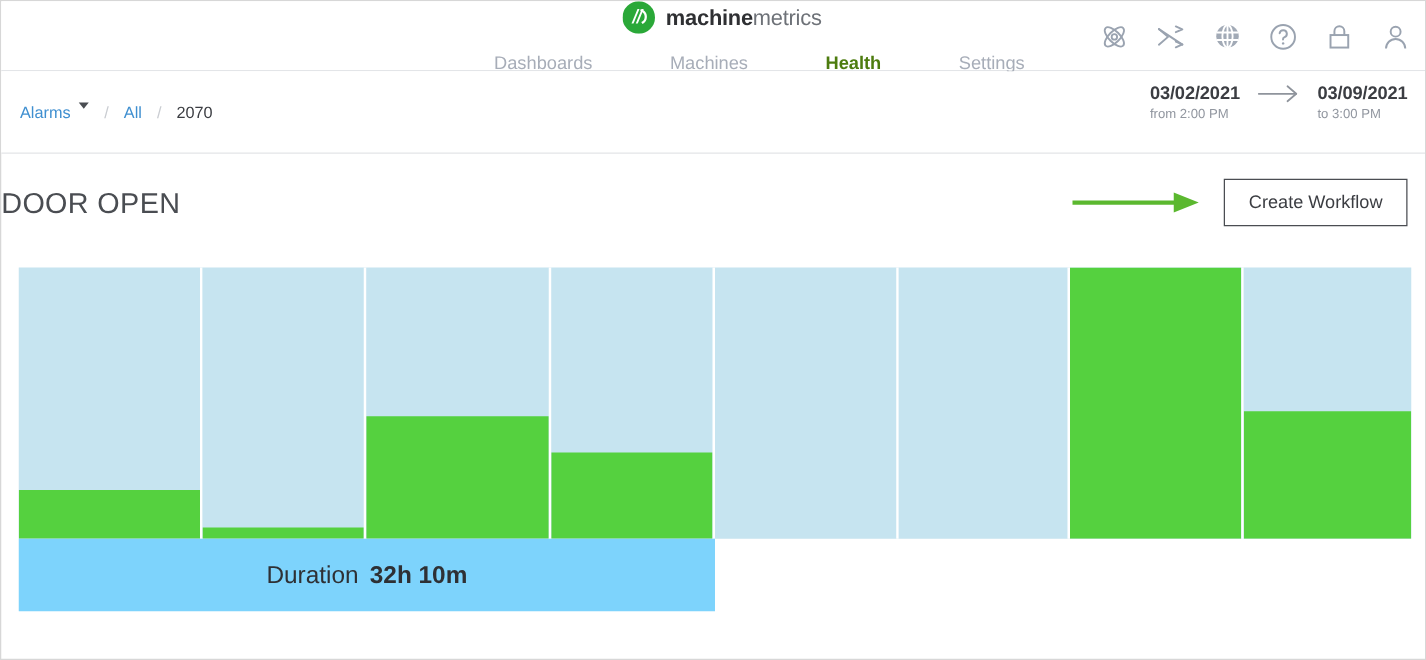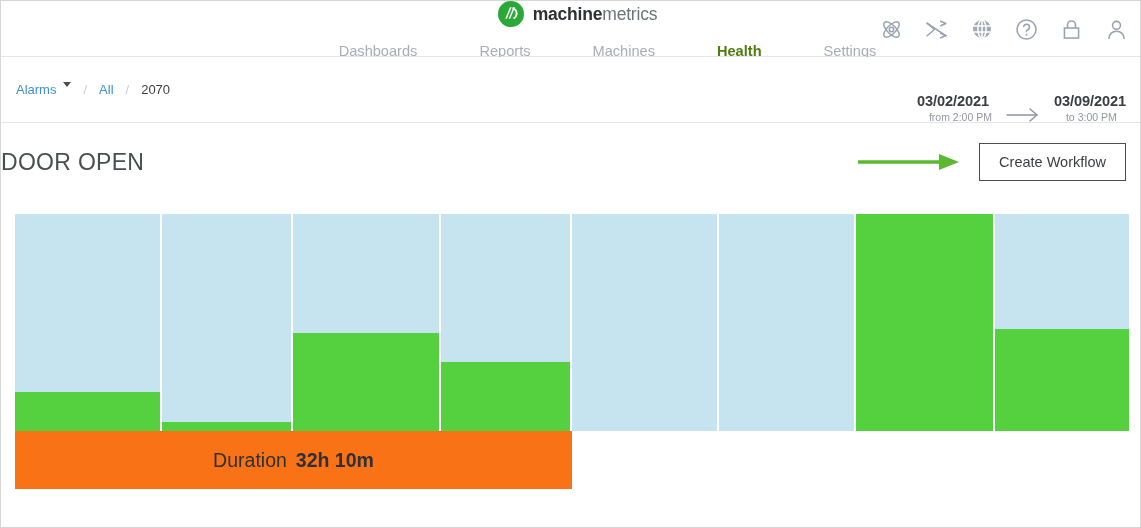--- a/index.html
+++ b/index.html
@@ -95,26 +95,26 @@
     border-left: 4.5px solid transparent;
     border-right: 4.5px solid transparent;
     border-top: 5.5px solid #4a4d52;
     cursor: pointer;
   }
   .crumb-sep { color: #c9ccd1; margin: 0 12px; }
   .crumb-current { color: #3b3d42; }
 
   .daterange {
     position: absolute;
-    right: 14px; top: 0; height: 66px;
-    display: flex; align-items: flex-end; gap: 14px;
+    right: 14px; top: 10px; height: 66px;
+    display: flex; align-items: flex-start; gap: 14px;
   }
   .dcol { text-align: left; }
   .dcol .dmain { font-size: 14.6px; font-weight: bold; color: #3b3d42; letter-spacing: -0.1px; }
-  .dcol .dsub  { font-size: 10.5px; color: #9297a0; margin-top: 2px; margin-left: 12px; }
+  .dcol .dsub  { font-size: 10.5px; color: #9297a0; margin-top: 2px; }
   .darrow { color: #8f949c; display: flex; align-items: center; }
 
   
   .titlerow {
     position: relative;
     height: 78px;
     display: flex; align-items: center;
   }
   .pagetitle {
     font-size: 23px;
@@ -172,21 +172,21 @@
     display: flex;
   }
   .fseg {
     display: flex; align-items: center; justify-content: center;
     font-size: 19.5px;
     white-space: nowrap;
   }
   .fseg .flabel { font-weight: normal; }
   .fseg .fvalue { font-weight: bold; margin-left: 9px; }
   .fseg.events { background: #646464; color: #ffffff; }
-  .fseg.duration { background: #f97316; color: #2e3034; }
+  .fseg.duration { background: #7dd3fc; color: #2e3034; }
 </style>
 </head>
 <body>
 
 <div id="app">
 
   <div class="topnav">
 
     <div class="brand">
       <span>
@@ -199,21 +199,20 @@
           </g>
         </svg>
       </span>
       <span class="brand-text">
         <span class="b">machine</span><span class="n">metrics</span>
       </span>
     </div>
 
     <div class="navtabs">
       <div class="navtab">Dashboards</div>
-      <div class="navtab">Reports</div>
       <div class="navtab">Machines</div>
       <div class="navtab active">Health</div>
       <div class="navtab">Settings</div>
     </div>
 
     <div class="navicons">
       <div class="navicon">
         <svg width="25" height="25" viewBox="0 0 24 24" fill="none" stroke="currentColor" stroke-width="1.4">
           <ellipse cx="12" cy="12" rx="4.2" ry="9.6" transform="rotate(45 12 12)"></ellipse>
           <ellipse cx="12" cy="12" rx="4.2" ry="9.6" transform="rotate(-45 12 12)"></ellipse>

